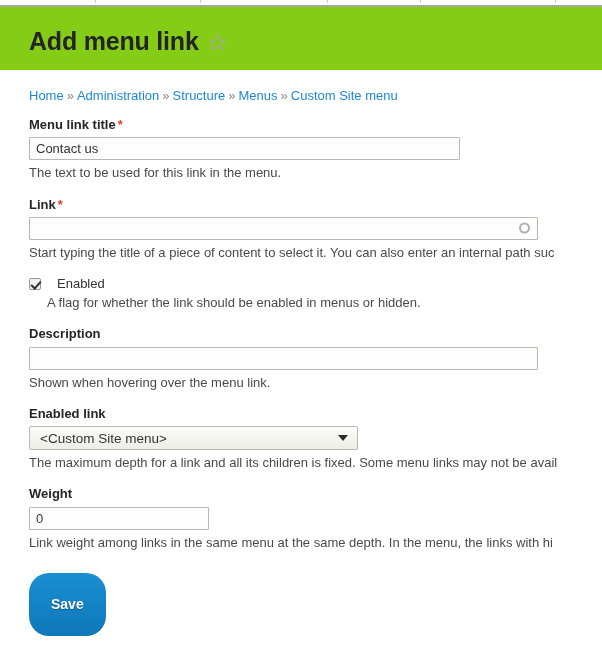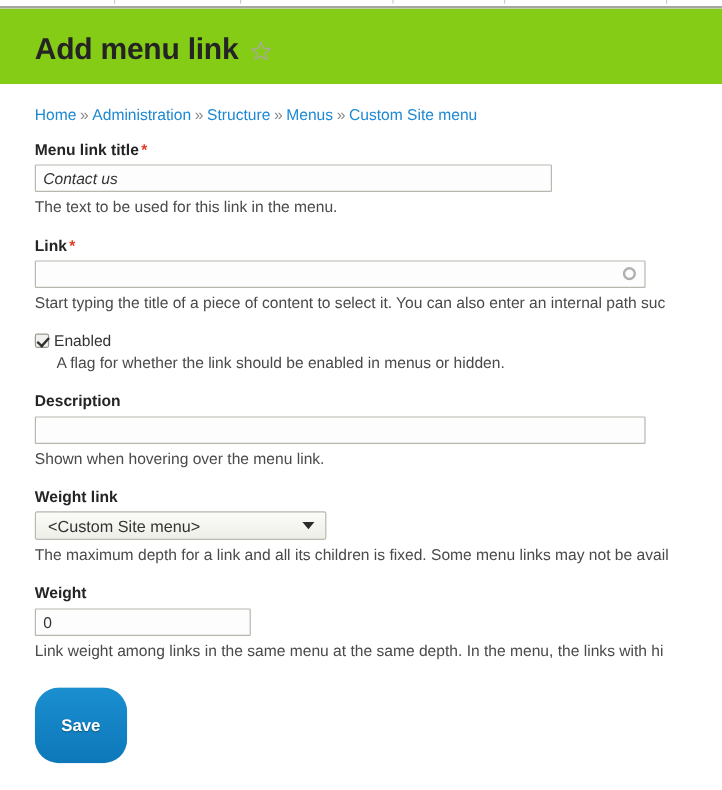--- a/index.html
+++ b/index.html
@@ -118,21 +118,21 @@
     border: 1px solid #b8b8b0;
     background: #fdfdfd;
     font-family: "Liberation Sans", sans-serif;
     font-size: 13px;
     color: #333333;
     padding: 0 6px;
     border-radius: 1px;
     outline: none;
   }
   input.text-input::placeholder { color: #8a8a8a; }
-  .w-title { width: 431px; font-style: italic; }
+  .w-title { width: 431px; }
   .w-link  { width: 509px; }
   .w-desc  { width: 509px; }
   .w-weight{ width: 180px; }
 
   .input-with-throbber {
     position: relative;
     width: 509px;
   }
   .throbber {
     position: absolute;
@@ -143,21 +143,21 @@
     height: 11px;
     border: 2px solid #b0b0b0;
     border-radius: 50%;
     box-sizing: border-box;
   }
 
   
   .checkbox-row {
     display: flex;
     align-items: flex-end;
-    gap: 4px;
+    gap: 16px;
     line-height: 1;
   }
   .cbx {
     width: 12px;
     height: 12px;
     box-sizing: border-box;
     border: 1px solid #9a9a94;
     background: #f0f0ec;
     border-radius: 2px;
     position: relative;
@@ -183,21 +183,21 @@
   
   .select-wrap {
     position: relative;
     display: inline-block;
   }
   select.select-input {
     -webkit-appearance: none;
     -moz-appearance: none;
     appearance: none;
     box-sizing: border-box;
-    width: 243px;
+    width: 329px;
     height: 24px;
     border: 1px solid #b8b8b0;
     background: #f6f6f2;
     background-image: linear-gradient(#fbfbf8, #eeeee8);
     font-family: "Liberation Sans", sans-serif;
     font-size: 13.5px;
     color: #333333;
     padding: 0 26px 0 10px;
     border-radius: 2px;
     outline: none;
@@ -288,21 +288,21 @@
   </div>
 
   <div class="form-item">
     <label class="field-label">Description</label>
     <input class="text-input w-desc" type="text" value="" style="">
     <div class="desc">Shown when hovering over the menu link.</div>
   </div>
 
 
   <div class="form-item">
-    <label class="field-label">Weight link</label>
+    <label class="field-label">Enabled link</label>
     <div class="select-wrap">
       <select class="select-input">
         <option>&lt;Custom Site menu&gt;</option>
       </select>
       <span class="select-arrow"></span>
     </div>
     <div class="desc">The maximum depth for a link and all its children is fixed. Some menu links may not be avail</div>
   </div>
 
   <div class="form-item">

